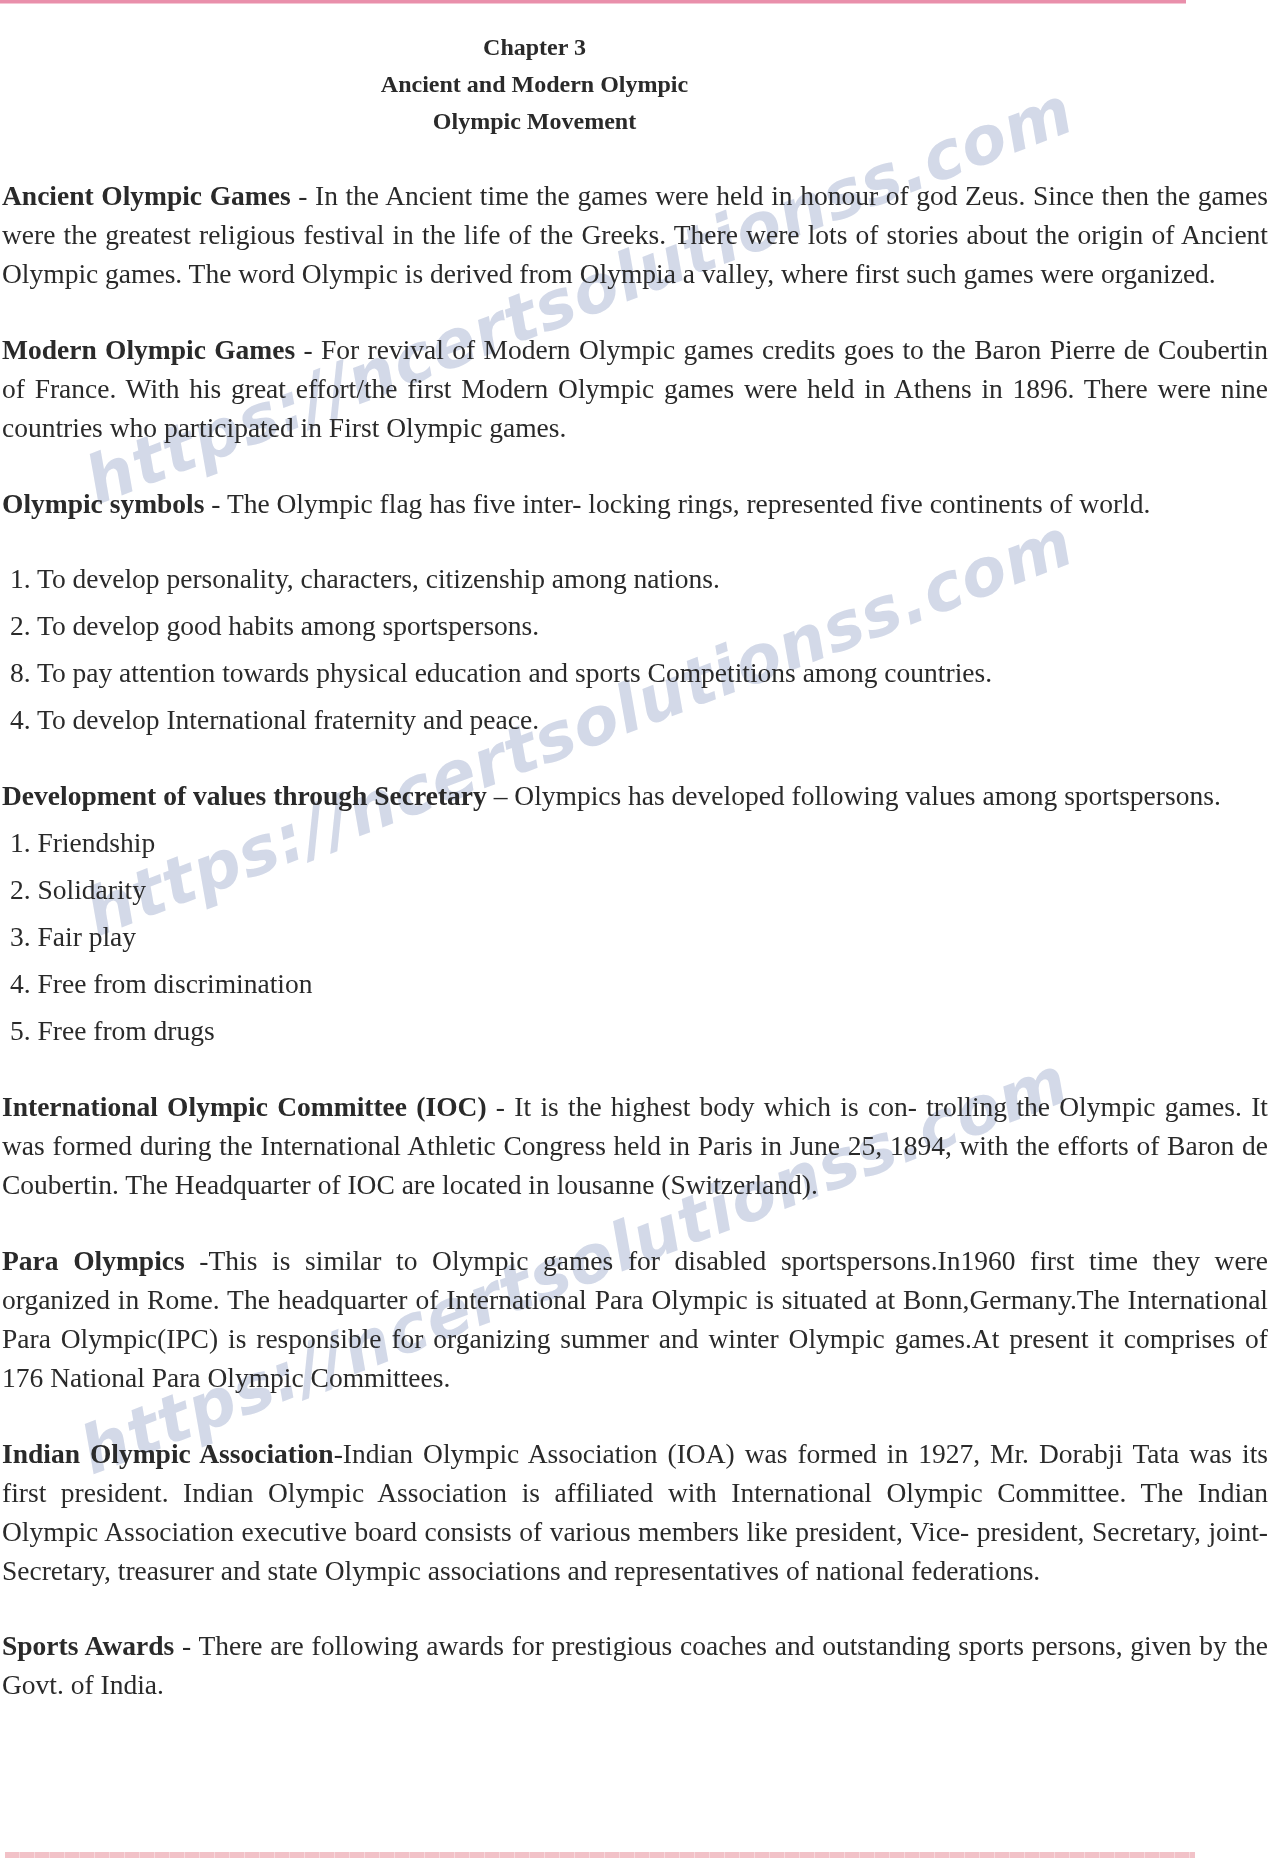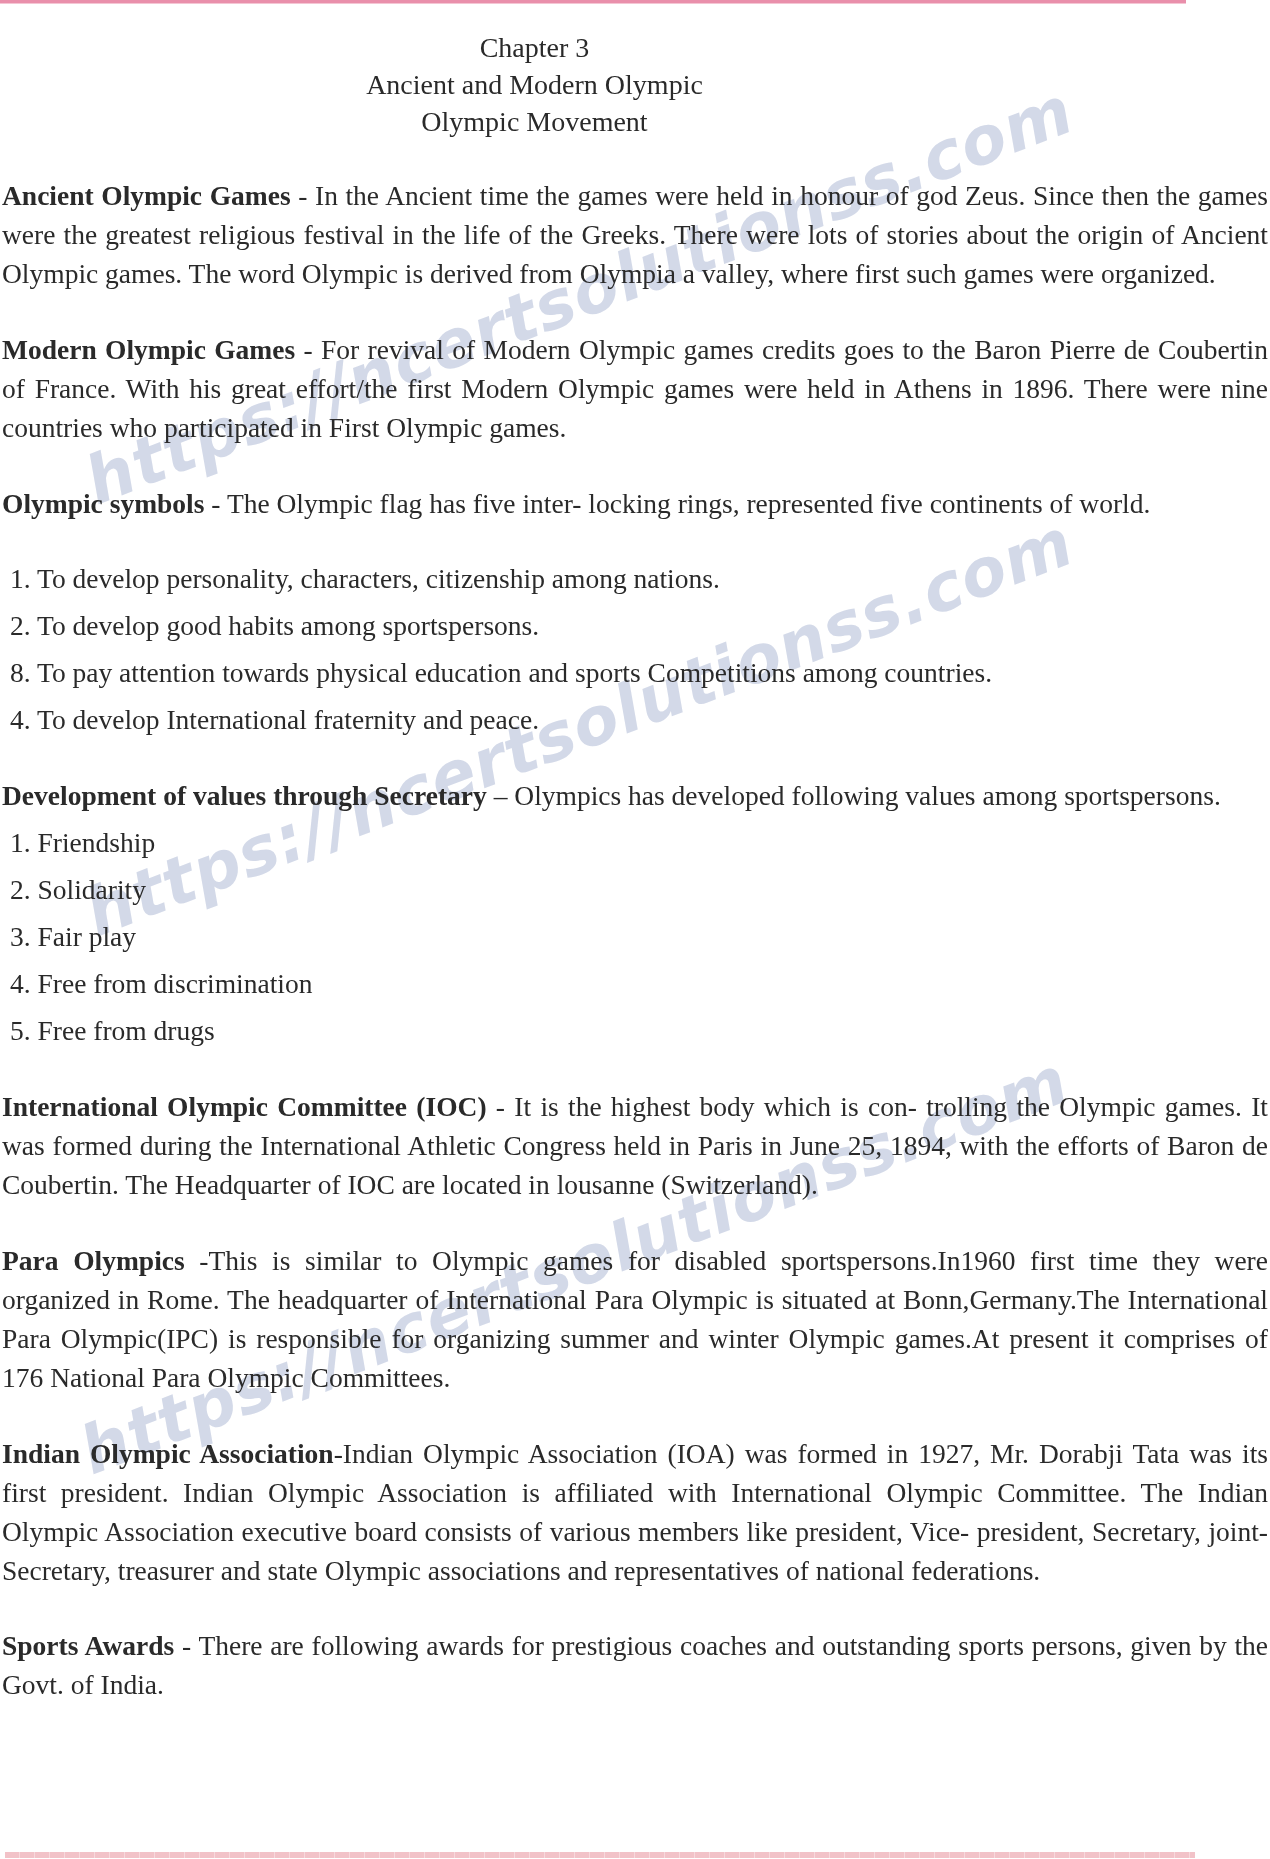--- a/index.html
+++ b/index.html
@@ -50,22 +50,22 @@
     .wm2 { left: 75px; top: 880px; }
     .wm3 { left: 70px; top: 1418px; }
 
     .header {
       position: absolute;
       left: 0;
       top: 29px;
       width: 1069px;
       text-align: center;
       font-family: "Liberation Serif", "DejaVu Serif", serif;
-      font-weight: normal;
-      font-size: 28px;
+      font-weight: bold;
+      font-size: 24px;
       line-height: 37px;
       color: #2a2a2a;
       z-index: 1;
     }
     .header div { display: block; }
 
     .content {
       position: absolute;
       left: 2px;
       top: 176px;

